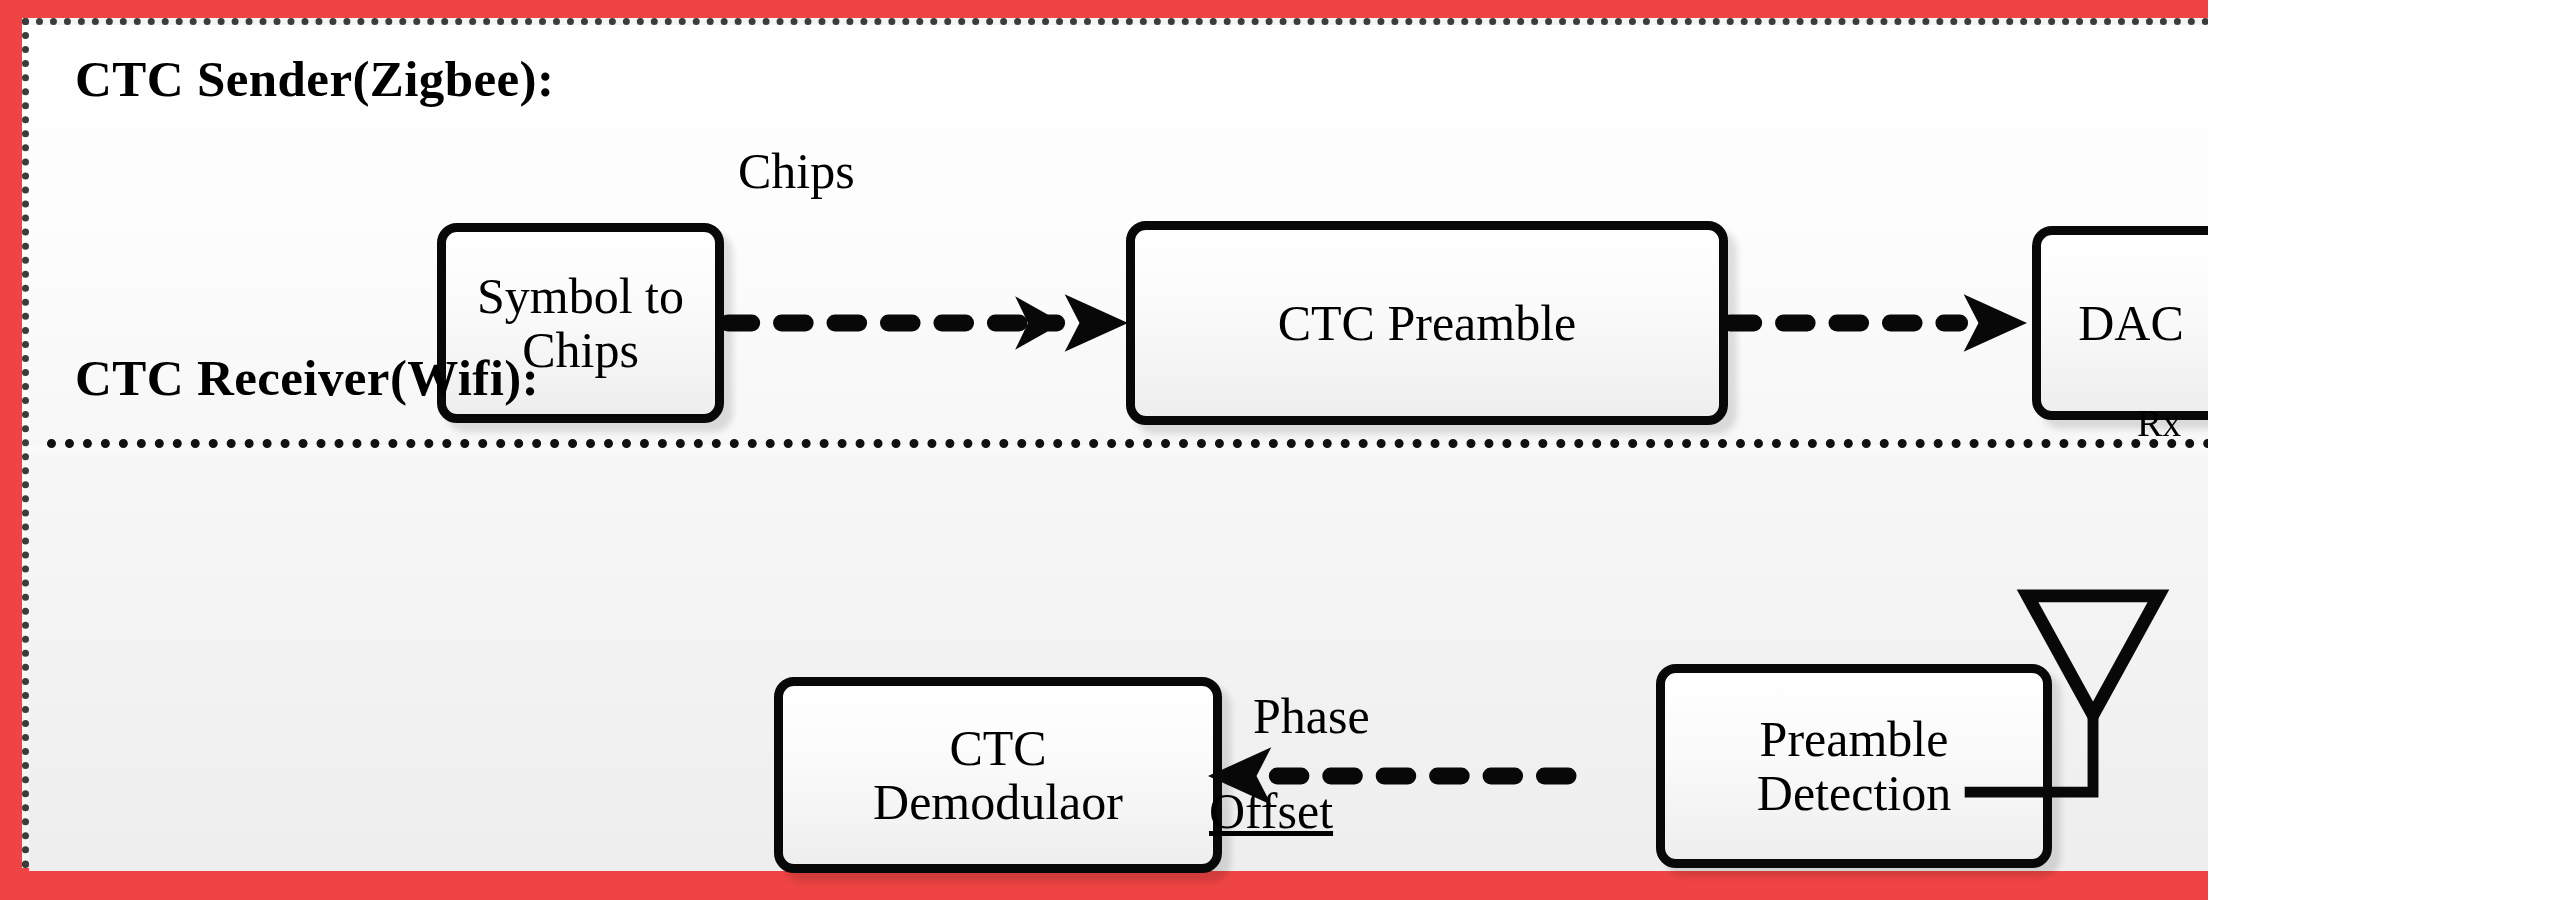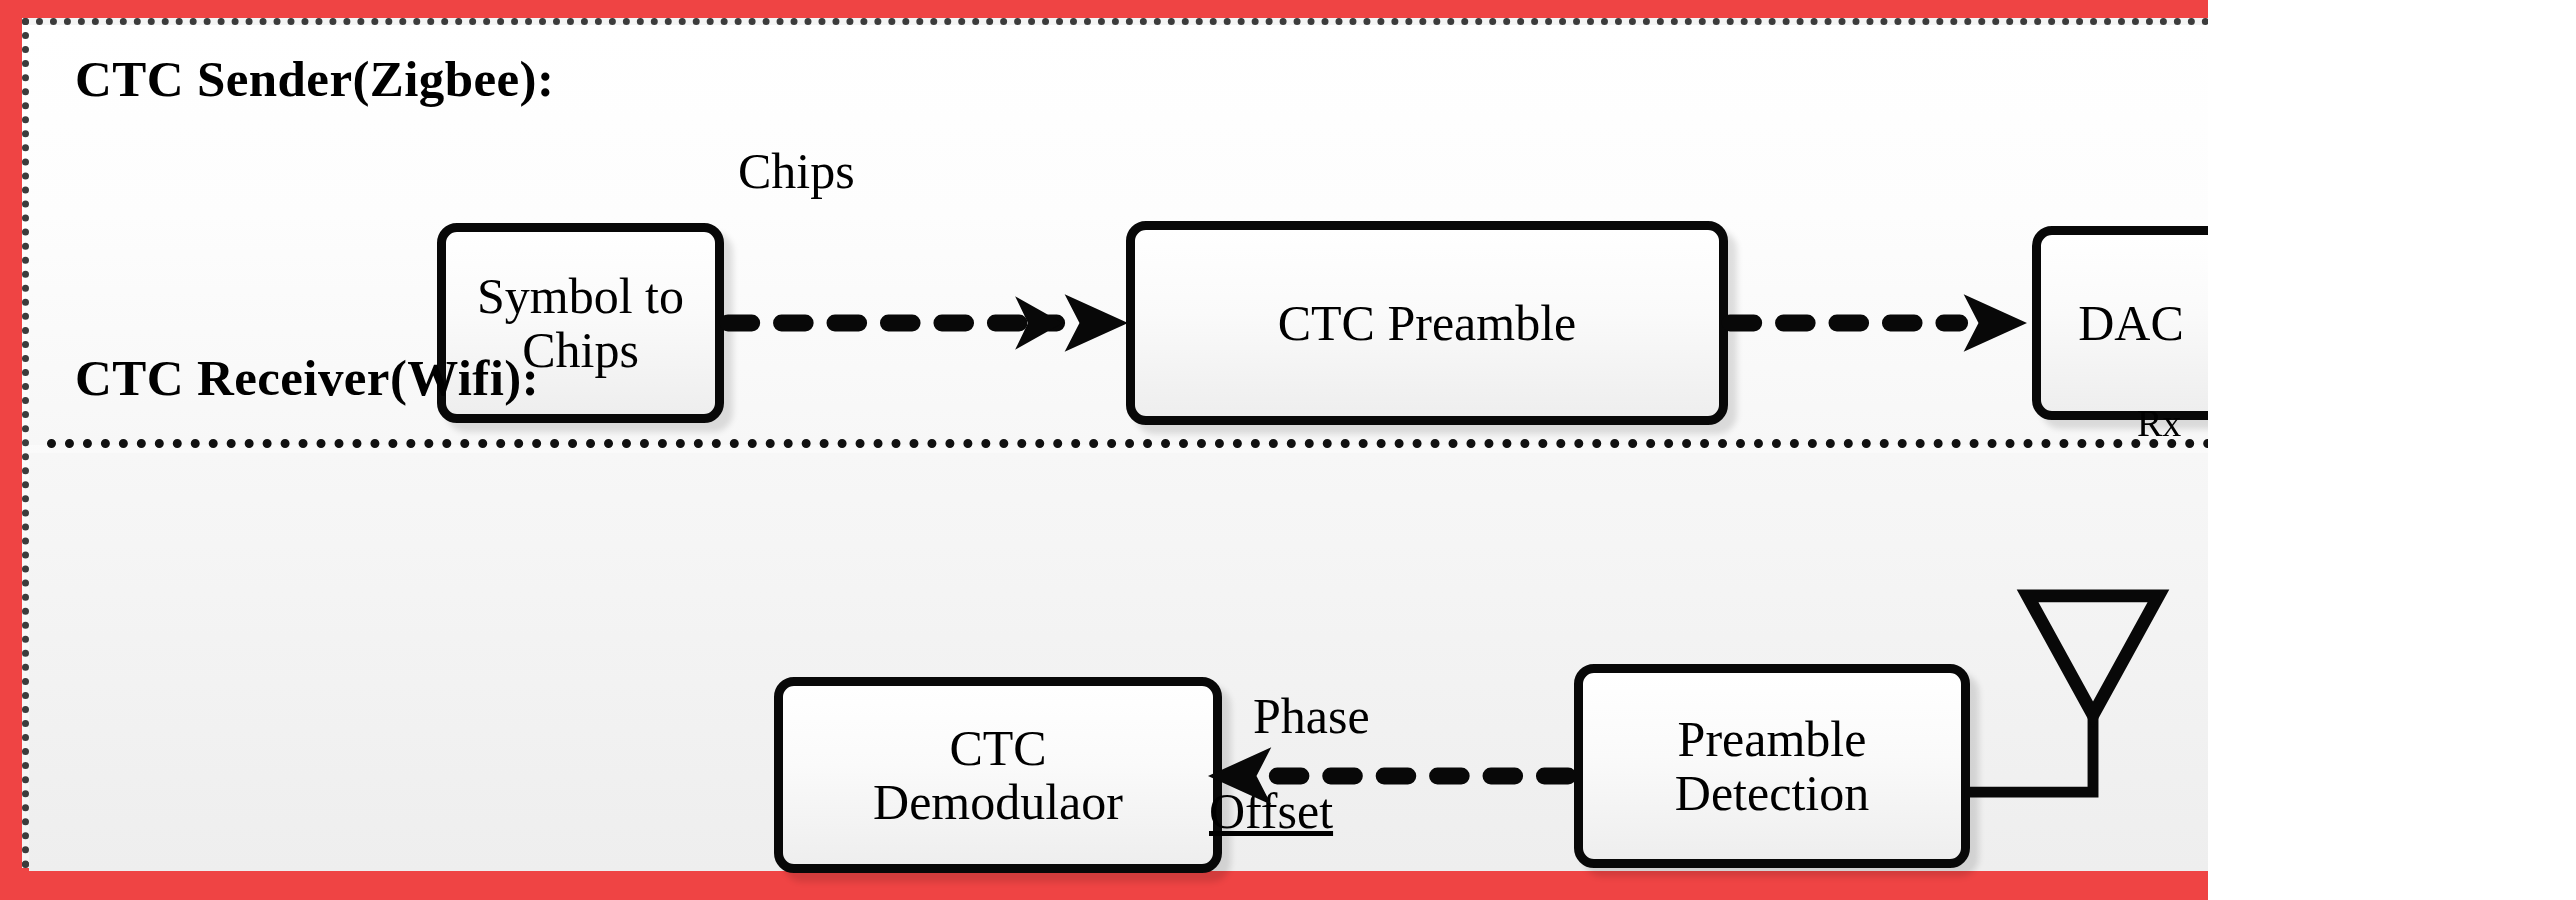--- a/index.html
+++ b/index.html
@@ -82,21 +82,21 @@
     text-align: center;
     color: #000000;
     font-size: 50px;
     line-height: 1.08;
     padding: 0 8px;
   }
   .pbox-sym   { left: 408px;  top: 198px; width: 287px;  height: 200px; }
   .pbox-mod   { left: 1097px; top: 196px; width: 602px;  height: 204px; }
   .pbox-dac   { left: 1995px; top: 201px; width: 198px;  height: 194px; font-size: 50px; margin-left: 8px; }
   .pbox-demod { left: 733px;  top: 652px; width: 448px;  height: 196px; margin-left: 12px; }
-  .pbox-pre   { left: 1545px; top: 639px; width: 396px;  height: 204px; font-family: Liberation Serif, serif; }
+  .pbox-pre   { left: 1627px; top: 639px; width: 396px;  height: 204px; font-family: Liberation Serif, serif; }
 
   .pbox-lines { display: block; }
   .pbox-lines span { display: block; }
 
   
   .arrow {
     position: absolute;
     height: 40px;
   }
   .arrow svg { display: block; overflow: visible; }

